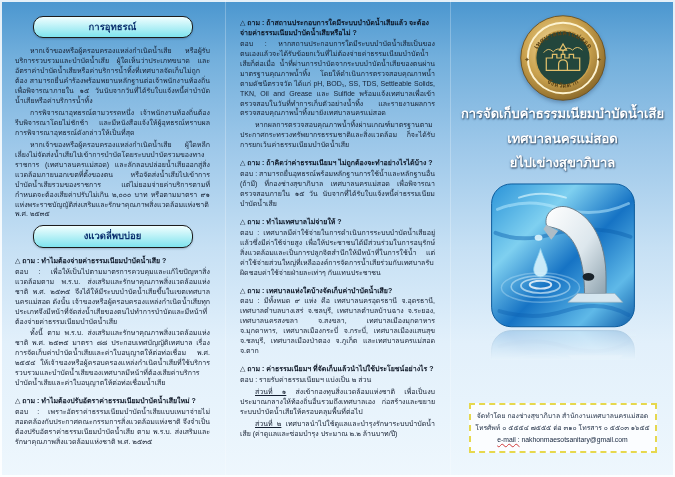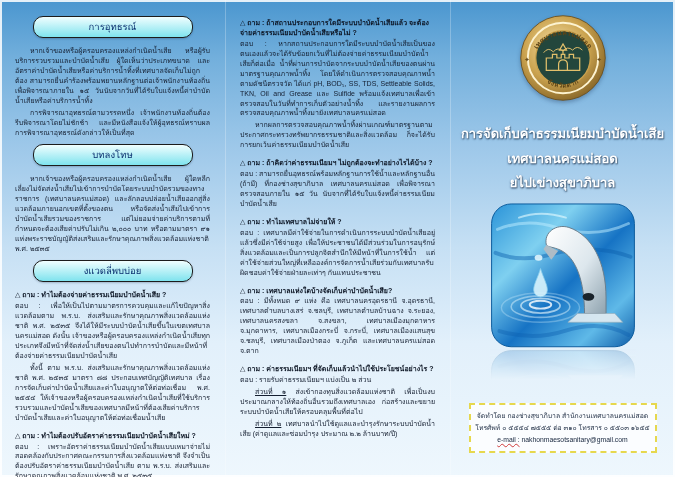--- a/index.html
+++ b/index.html
@@ -21,38 +21,38 @@
     font-size:7px;line-height:1.42;
     color:var(--body-text,#141e30);
   }
   .fold{position:absolute;top:0;bottom:0;width:1px;background:rgba(255,255,255,.25);pointer-events:none;}
   .fold-1{left:225px}.fold-2{left:450px}
 
   
   .section-header{
     display:block;width:150px;margin:6px auto 8px auto;
     padding:3px 4px 4px 4px;
-    text-align:center;font-weight:normal;font-size:9.5px;
+    text-align:center;font-weight:bold;font-size:9.5px;
     color:var(--header-text,#0a2f6e);
     background:linear-gradient(180deg,var(--header-grad-top,#f0feff) 0%,var(--header-grad-bottom,#7fe3ee) 100%);
     border:1.4px solid var(--header-border,#1c1c1c);
     border-radius:10px;
     box-shadow:0 1px 2px rgba(20,40,70,.25);
   }
   .para{margin:0 0 2px 0;text-align:justify;}
   .para.indent{text-indent:15px;}
   .lead{text-decoration:underline;}
   .question{font-weight:bold;margin-top:8px;margin-bottom:1px;color:#0c1524;}
   .qa{margin-bottom:2px;}
 
   
   .col-cover{display:flex;flex-direction:column;align-items:center;padding-top:14px;}
   .seal-wrap{line-height:0;filter:drop-shadow(0 2px 2px rgba(20,50,90,.35));}
   .cover-title{
-    margin-top:20px;text-align:center;color:var(--title-text,#ffffff);
+    margin-top:0;text-align:center;color:var(--title-text,#ffffff);
     font-weight:bold;font-size:13px;line-height:1.9;
     text-shadow:0 1px 2px rgba(8,40,80,.7),1px 1px 1px rgba(0,0,0,.35);
     white-space:nowrap;
   }
   .faucet-wrap{margin-top:6px;line-height:0;}
   .contact-box{
     margin-top:auto;margin-bottom:16px;
     width:188px;box-sizing:border-box;
     border:2px dashed var(--contact-border,#e6d84e);
     background:rgba(255,255,255,.8);
@@ -64,21 +64,20 @@
 </head>
 <body>
 
 <div class="page">
   <div class="columns">
 
     <div class="col">
         <div class="section-header">การอุทธรณ์</div>
         <div class="para indent">หากเจ้าของหรือผู้ครอบครองแหล่งกำเนิดน้ำเสีย หรือผู้รับบริการรวบรวมและบำบัดน้ำเสีย ผู้ใดเห็นว่าประเภทขนาด และอัตราค่าบำบัดน้ำเสียหรือค่าบริการน้ำทิ้งที่เทศบาลจัดเก็บไม่ถูกต้อง สามารถยื่นคำร้องพร้อมพยานหลักฐานต่อเจ้าพนักงานท้องถิ่นเพื่อพิจารณาภายใน ๑๕ วันนับจากวันที่ได้รับใบแจ้งหนี้ค่าบำบัดน้ำเสียหรือค่าบริการน้ำทิ้ง</div>
         <div class="para indent">การพิจารณาอุทธรณ์ตามวรรคหนึ่ง เจ้าพนักงานท้องถิ่นต้องรีบพิจารณาโดยไม่ชักช้า และมีหนังสือแจ้งให้ผู้อุทธรณ์ทราบผลการพิจารณาอุทธรณ์ดังกล่าวให้เป็นที่สุด</div>
-        <div class="section-header">บทลงโทษ</div>
         <div class="para indent">หากเจ้าของหรือผู้ครอบครองแหล่งกำเนิดน้ำเสีย ผู้ใดหลีกเลี่ยงไม่จัดส่งน้ำเสียไปเข้าการบำบัดโดยระบบบำบัดรวมของทางราชการ (เทศบาลนครแม่สอด) และลักลอบปล่อยน้ำเสียออกสู่สิ่งแวดล้อมภายนอกเขตที่ตั้งของตน หรือจัดส่งน้ำเสียไปเข้าการบำบัดน้ำเสียรวมของราชการ แต่ไม่ยอมจ่ายค่าบริการตามที่กำหนดจะต้องเสียค่าปรับไม่เกิน ๒,๐๐๐ บาท หรือตามมาตรา ๙๑ แห่งพระราชบัญญัติส่งเสริมและรักษาคุณภาพสิ่งแวดล้อมแห่งชาติ พ.ศ. ๒๕๓๕</div>
         <div class="section-header">งแวดลี่พบบ่อย</div>
         <div class="qa">
           <div class="question">△ ถาม : ทำไมต้องจ่ายค่าธรรมเนียมบำบัดน้ำเสีย ?</div>
           <div class="para">ตอบ : เพื่อให้เป็นไปตามมาตรการควบคุมและแก้ไขปัญหาสิ่งแวดล้อมตาม พ.ร.บ. ส่งเสริมและรักษาคุณภาพสิ่งแวดล้อมแห่งชาติ พ.ศ. ๒๕๓๕ จึงได้ให้มีระบบบำบัดน้ำเสียขึ้นในเขตเทศบาลนครแม่สอด ดังนั้น เจ้าของหรือผู้ครอบครองแหล่งกำเนิดน้ำเสียทุกประเภทจึงมีหน้าที่จัดส่งน้ำเสียของตนไปทำการบำบัดและมีหน้าที่ต้องจ่ายค่าธรรมเนียมบำบัดน้ำเสีย</div>
           <div class="para indent">ทั้งนี้ ตาม พ.ร.บ. ส่งเสริมและรักษาคุณภาพสิ่งแวดล้อมแห่งชาติ พ.ศ. ๒๕๓๕ มาตรา ๘๘ ประกอบเทศบัญญัติเทศบาล เรื่องการจัดเก็บค่าบำบัดน้ำเสียและค่าใบอนุญาตให้ต่อท่อเชื่อม พ.ศ. ๒๕๕๔ ให้เจ้าของหรือผู้ครอบครองแหล่งกำเนิดน้ำเสียที่ใช้บริการรวบรวมและบำบัดน้ำเสียของเทศบาลมีหน้าที่ต้องเสียค่าบริการบำบัดน้ำเสียและค่าใบอนุญาตให้ต่อท่อเชื่อมน้ำเสีย</div>
         </div>
         <div class="qa">
           <div class="question">△ ถาม : ทำไมต้องปรับอัตราค่าธรรมเนียมบำบัดน้ำเสียใหม่ ?</div>
           <div class="para">ตอบ : เพราะอัตราค่าธรรมเนียมบำบัดน้ำเสียแบบเหมาจ่ายไม่สอดคล้องกับประกาศคณะกรรมการสิ่งแวดล้อมแห่งชาติ จึงจำเป็นต้องปรับอัตราค่าธรรมเนียมบำบัดน้ำเสีย ตาม พ.ร.บ. ส่งเสริมและรักษาคุณภาพสิ่งแวดล้อมแห่งชาติ พ.ศ. ๒๕๓๕</div>

